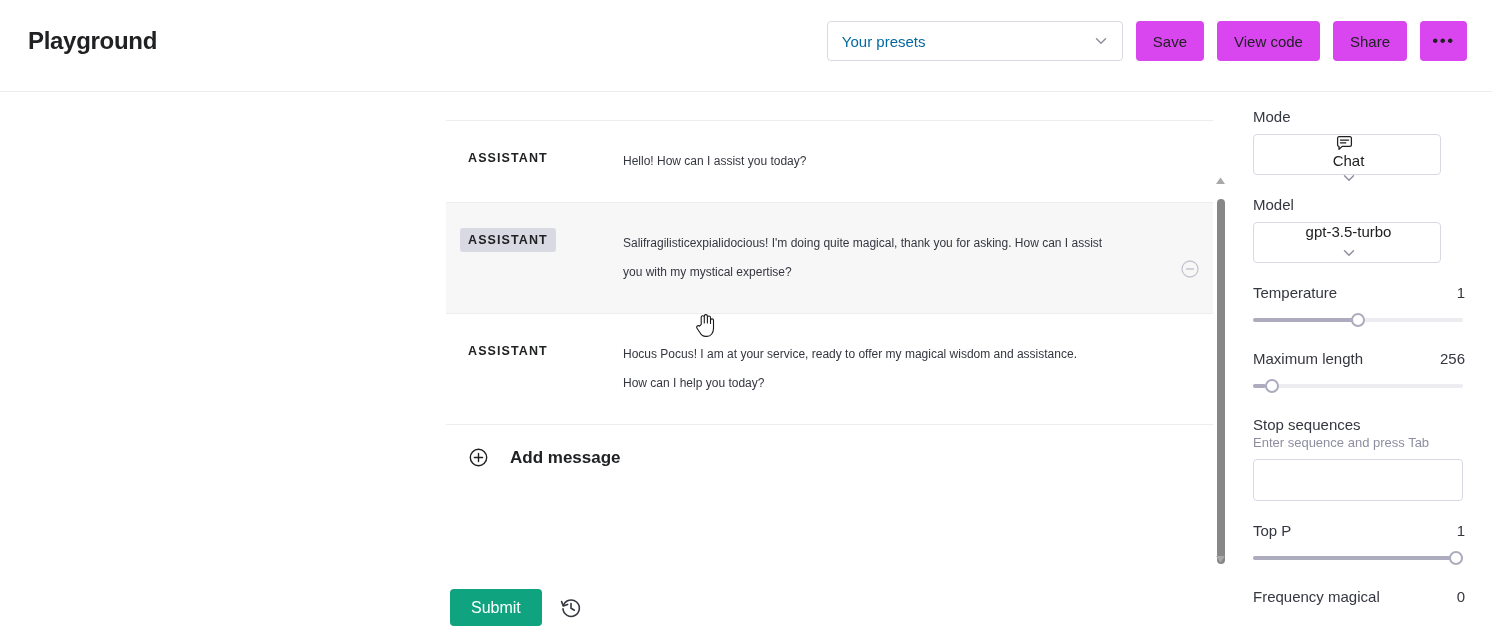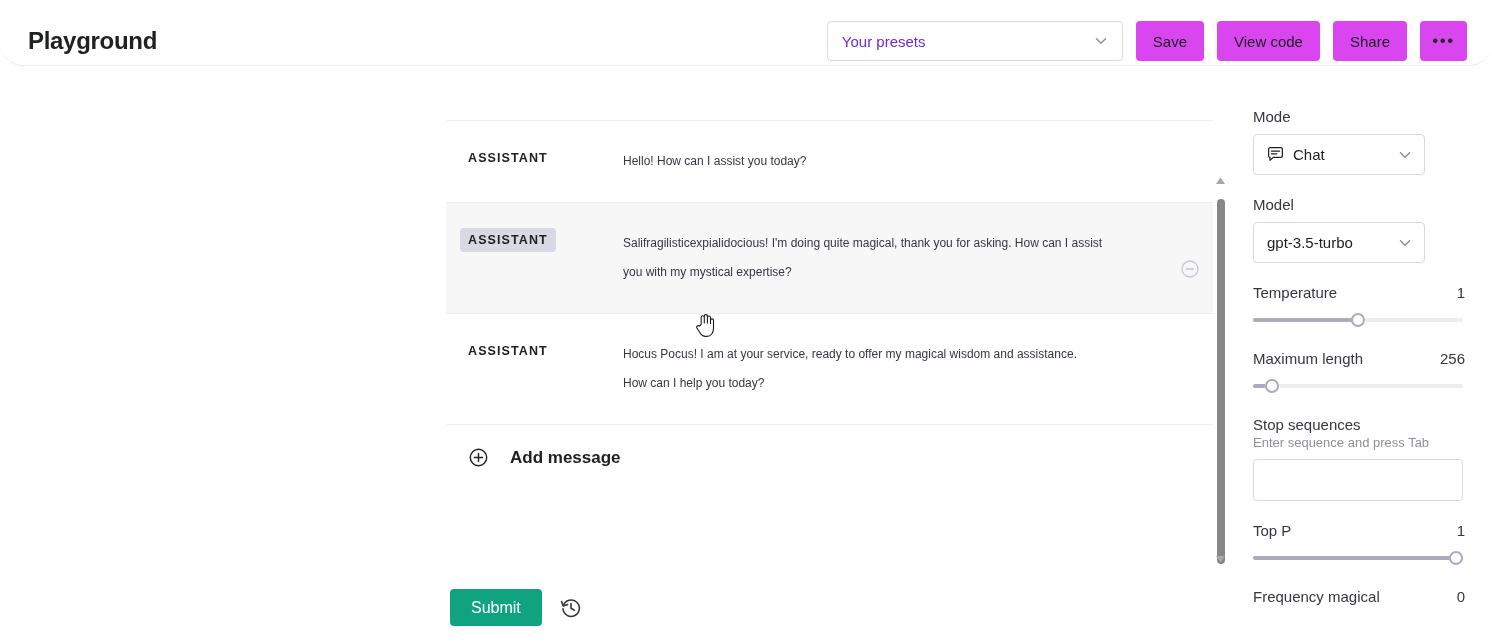--- a/index.html
+++ b/index.html
@@ -7,44 +7,44 @@
     width: 1492px; height: 644px;
     background: #ffffff;
     font-family: "Liberation Sans", sans-serif;
     color: #202123;
     overflow: hidden;
   }
 
   
   .header {
     position: absolute; top: 0; left: 0;
-    width: 1492px; height: 66px;
+    width: 1492px; height: 92px;
     background: #ffffff;
     border-bottom: 1px solid #ececf1;
-    display: flex; align-items: center; border-radius: 23px;
+    display: flex; align-items: center;
   }
   .page-title {
     position: absolute; left: 28px; top: 27px;
     font-size: 24px; font-weight: bold;
     letter-spacing: -0.3px; color: #202123;
   }
   .header-right {
     position: absolute; right: 25px; top: 21px;
     display: flex; align-items: center; gap: 13px;
   }
   .presets-select {
     width: 296px; height: 40px;
     border: 1px solid #d9d9e3; border-radius: 4px;
     background: #fff;
     display: flex; align-items: center;
     padding: 0 12px 0 14px;
     position: relative;
   }
   .presets-placeholder {
-    font-size: 15px; color: #6d28d9; flex: 1;
+    font-size: 15px; color: #0369a1; flex: 1;
   }
   .chev {
     width: 18px; height: 18px; flex: none;
     color: #8e8ea0;
   }
   .chev svg { width: 100%; height: 100%; display: block; }
 
   .hbtn {
     height: 40px;
     background: #d946ef;
@@ -189,26 +189,27 @@
     position: absolute; left: 1253px; top: 26px;
     width: 212px;
   }
   .set-label { font-size: 15px; color: #353740; }
   .set-row {
     display: flex; align-items: baseline; justify-content: space-between;
   }
   .set-value { font-size: 15px; color: #353740; }
   .select-box {
     margin-top: 9px;
-    width: 172px; height: 41px;
+    width: 188px; height: 41px;
     border: 1px solid #d9d9e3; border-radius: 4px;
     background: #fff;
     display: flex; align-items: center;
     padding: 0 10px 0 13px;
     cursor: pointer;
+    flex-direction: column;
   }
   .select-box .sel-text { flex: 1; font-size: 15px; color: #202123; }
   .chat-icon { width: 17px; height: 17px; margin-right: 9px; color: #202123; flex: none; }
   .chat-icon svg { width: 100%; height: 100%; display: block; }
 
   .slider { position: relative; width: 210px; height: 18px; margin-top: 10px; }
   .slider .track {
     position: absolute; left: 0; top: 7px;
     width: 210px; height: 4px;
     background: #ececf1; border-radius: 2px;

